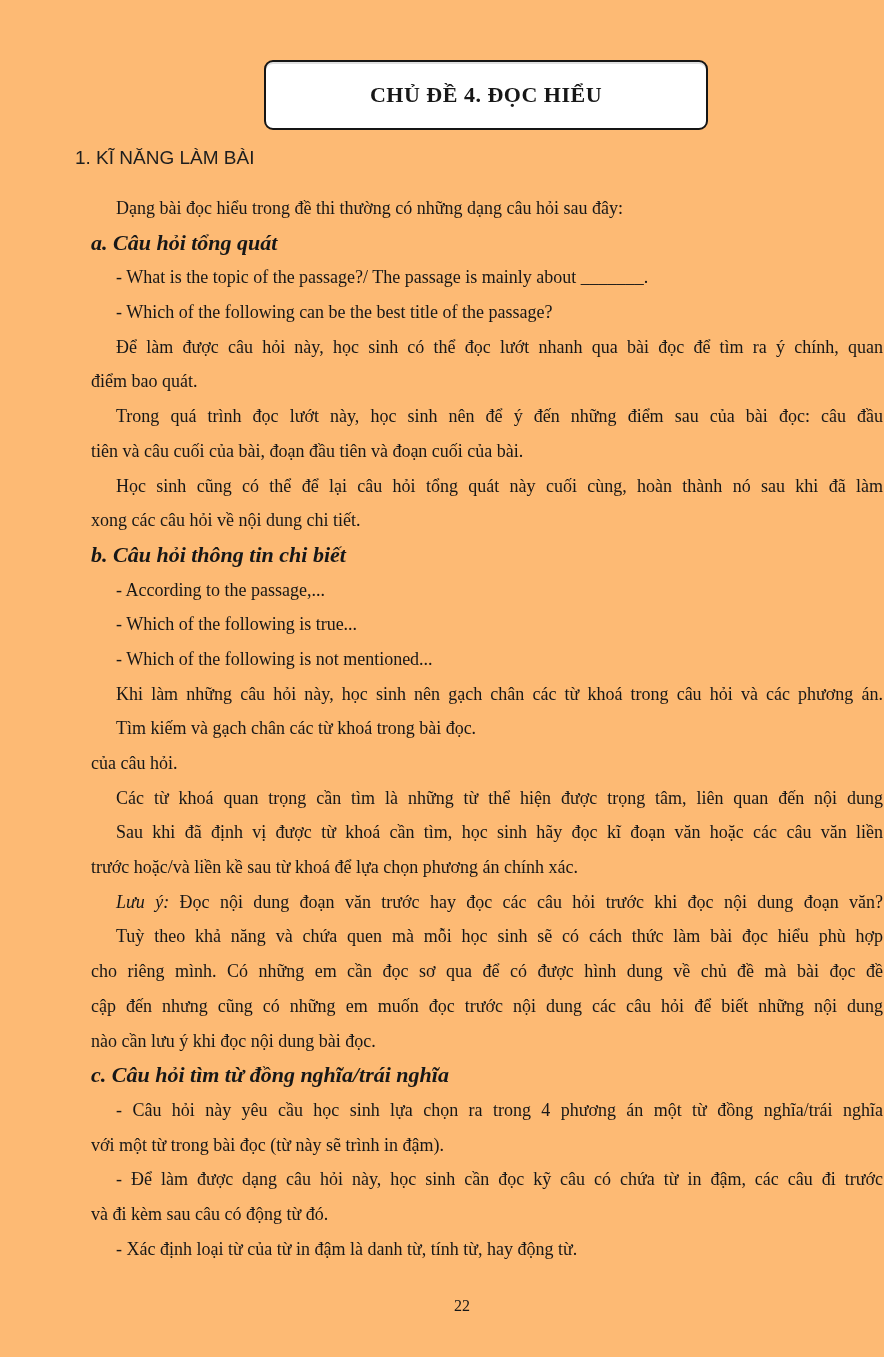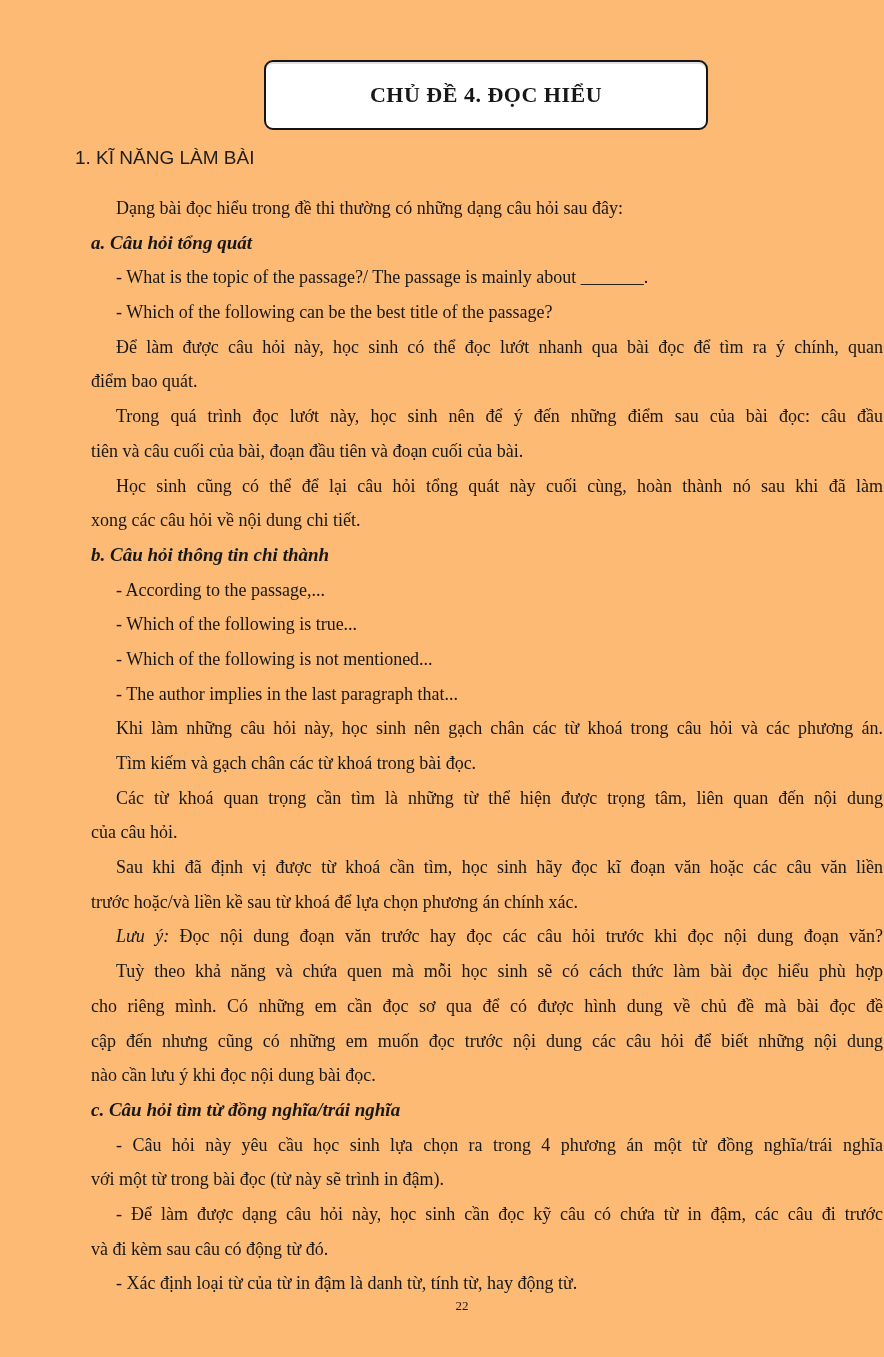--- a/index.html
+++ b/index.html
@@ -55,31 +55,31 @@
   }
   .ind { text-indent: 25px; }
   .j {
     white-space: normal;
     text-align: justify;
     text-align-last: justify;
   }
   .sub {
     font-weight: bold;
     font-style: italic;
-    font-size: 19px;
+    font-size: 22px;
     font-family: Liberation Serif, serif;
   }
   .bi { font-weight: normal; font-style: italic; }
   .pagenum {
     position: absolute;
     top: 1292px;
     left: 40px;
     width: 844px;
     text-align: center;
-    font-size: 13px;
+    font-size: 16px;
     height: 28px;
     line-height: 28px;
   }
 </style>
 </head>
 <body>
 
 <div class="page">
 
   <div class="badge">
@@ -94,29 +94,28 @@
     <div class="ln sub">a. Câu hỏi tổng quát</div>
     <div class="ln ind">- What is the topic of the passage?/ The passage is mainly about _______.</div>
     <div class="ln ind">- Which of the following can be the best title of the passage?</div>
     <div class="ln ind j">Để làm được câu hỏi này, học sinh có thể đọc lướt nhanh qua bài đọc để tìm ra ý chính, quan</div>
     <div class="ln">điểm bao quát.</div>
     <div class="ln ind j">Trong quá trình đọc lướt này, học sinh nên để ý đến những điểm sau của bài đọc: câu đầu</div>
     <div class="ln">tiên và câu cuối của bài, đoạn đầu tiên và đoạn cuối của bài.</div>
     <div class="ln ind j">Học sinh cũng có thể để lại câu hỏi tổng quát này cuối cùng, hoàn thành nó sau khi đã làm</div>
     <div class="ln">xong các câu hỏi về nội dung chi tiết.</div>
 
-    <div class="ln sub">b. Câu hỏi thông tin chi thành</div>
+    <div class="ln sub">b. Câu hỏi thông tin chi biết</div>
     <div class="ln ind">- According to the passage,...</div>
     <div class="ln ind">- Which of the following is true...</div>
     <div class="ln ind">- Which of the following is not mentioned...</div>
-    <div class="ln ind">- The author implies in the last paragraph that...</div>
     <div class="ln ind j">Khi làm những câu hỏi này, học sinh nên gạch chân các từ khoá trong câu hỏi và các phương án.</div>
     <div class="ln ind">Tìm kiếm và gạch chân các từ khoá trong bài đọc.</div>
+    <div class="ln">của câu hỏi.</div>
     <div class="ln ind j">Các từ khoá quan trọng cần tìm là những từ thể hiện được trọng tâm, liên quan đến nội dung</div>
-    <div class="ln">của câu hỏi.</div>
     <div class="ln ind j">Sau khi đã định vị được từ khoá cần tìm, học sinh hãy đọc kĩ đoạn văn hoặc các câu văn liền</div>
     <div class="ln">trước hoặc/và liền kề sau từ khoá để lựa chọn phương án chính xác.</div>
     <div class="ln ind j">
       <span class="bi">Lưu ý:</span><span> Đọc nội dung đoạn văn trước hay đọc các câu hỏi trước khi đọc nội dung đoạn văn?</span>
     </div>
     <div class="ln ind j">Tuỳ theo khả năng và chứa quen mà mỗi học sinh sẽ có cách thức làm bài đọc hiểu phù hợp</div>
     <div class="ln j">cho riêng mình. Có những em cần đọc sơ qua để có được hình dung về chủ đề mà bài đọc đề</div>
     <div class="ln j">cập đến nhưng cũng có những em muốn đọc trước nội dung các câu hỏi để biết những nội dung</div>
     <div class="ln">nào cần lưu ý khi đọc nội dung bài đọc.</div>
 

